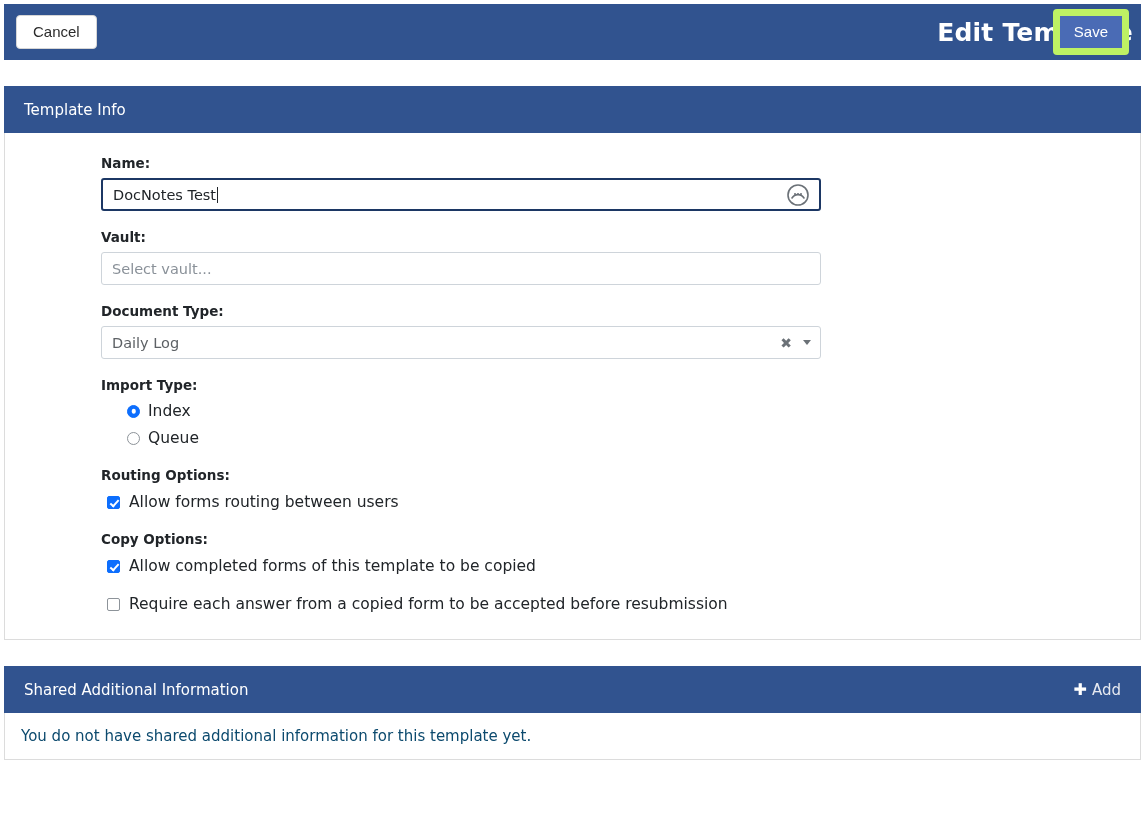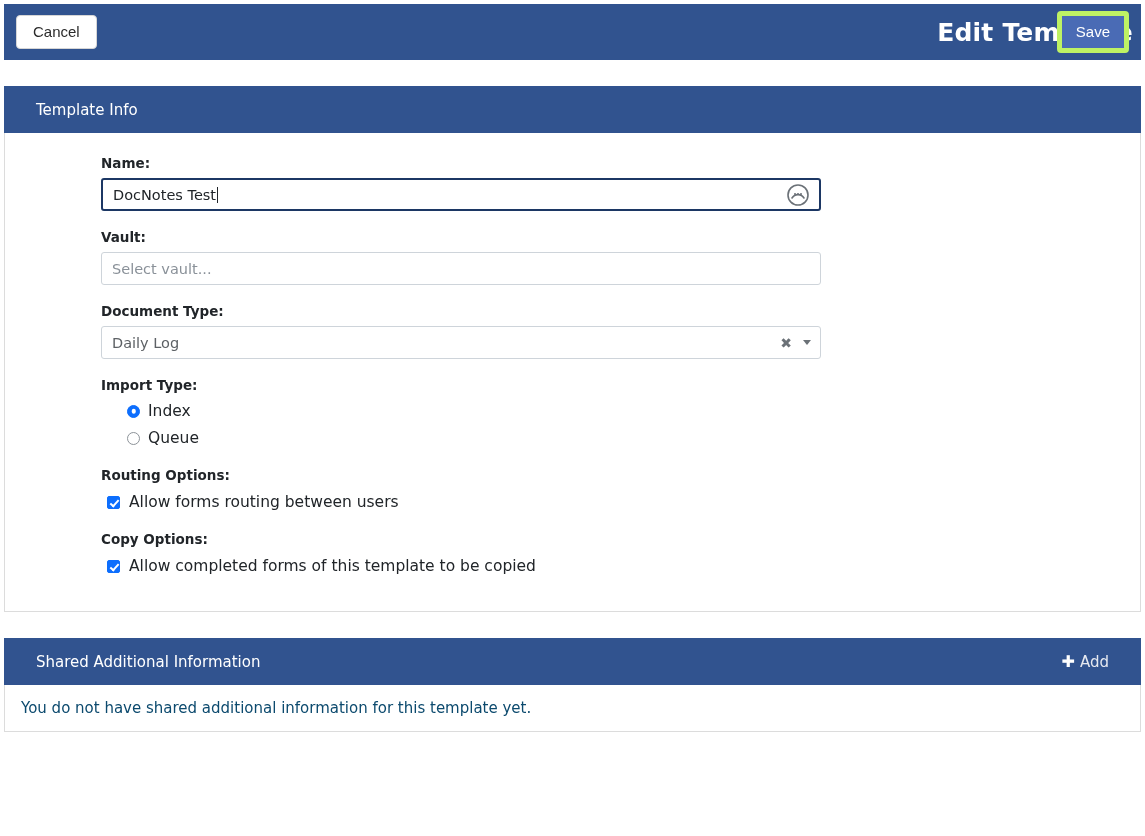--- a/index.html
+++ b/index.html
@@ -47,42 +47,42 @@
     font-size: 25px;
     font-weight: bold;
     letter-spacing: .2px;
     pointer-events: none;
   }
   .save-btn {
     position: relative;
     z-index: 2;
     background: #4A6BB5;
     color: #ffffff;
-    border: 5px solid #bef264;
+    border: 7px solid #bef264;
     border-radius: 4px;
     padding: 8px 14px;
     font-size: 15px;
     font-family: "Liberation Sans", sans-serif;
     line-height: 1.1;
     cursor: pointer;
   }
 
   
   .panel {
     margin: 0 4px;
     background: #ffffff;
   }
   .panel-header {
     background: #31538F;
     color: #ffffff;
     height: 47px;
     display: flex;
     align-items: center;
     justify-content: space-between;
-    padding: 0 32px;
+    padding: 0 20px;
     box-sizing: border-box;
     font-size: 15px;
   }
   .panel-add {
     color: #e6e9f0;
     font-size: 15px;
     display: flex;
     align-items: center;
     gap: 5px;
     cursor: pointer;
@@ -322,20 +322,24 @@
           </div>
         </div>
 
         <div>
           <div class="field-label group-head">Copy Options:</div>
           <div class="opt-row chk">
             <span class="checkbox on"></span>
             <span class="opt-label">Allow completed forms of this template to be copied</span>
           </div>
           <div class="gap-sm"></div>
+          <div class="opt-row chk">
+            <span class="checkbox"></span>
+            <span class="opt-label">Require each answer from a copied form to be accepted before resubmission</span>
+          </div>
         </div>
 
       </div>
     </div>
   </div>
 </div>
 
 <div class="spacer"></div>
 
 <div class="panel">

